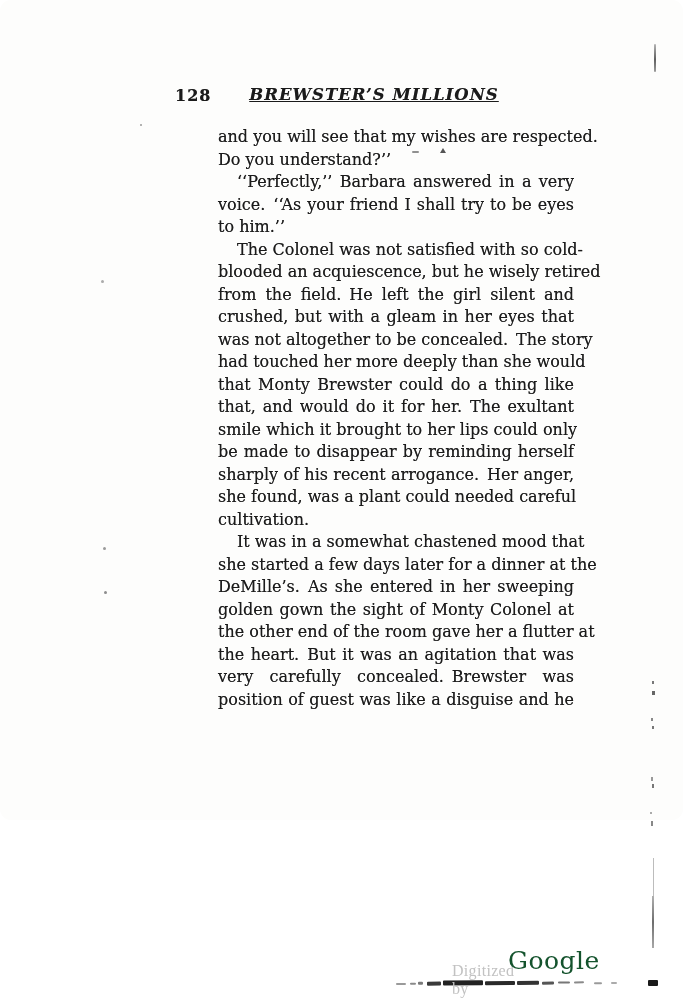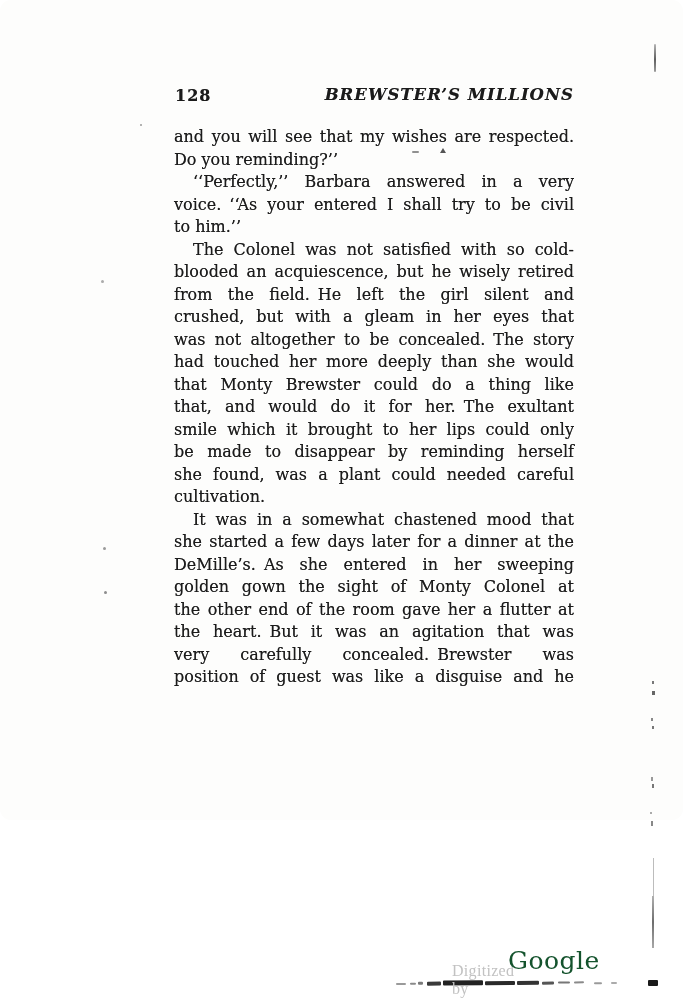--- a/index.html
+++ b/index.html
@@ -12,32 +12,34 @@
     border-radius: 11px;
   }
   
   .header { position: absolute; left: 174px; top: 85px; width: 400px; height: 22px; }
   .pagenum {
     position: absolute; left: 1px; top: 1px;
     font-size: 16px; font-weight: 700; letter-spacing: 1px;
     text-shadow: 0 0 0.5px rgba(27,27,27,0.6);
   }
   .title {
-    position: absolute; left: 0; right: 0; top: 0; text-align: right;
+    position: absolute; left: 0; right: 0; top: 0; text-align: center;
     font-size: 16.5px; font-weight: 700; font-style: italic; letter-spacing: 1px;
     text-shadow: 0 0 0.5px rgba(27,27,27,0.55);
+    text-decoration: underline;
   }
   
   .text { position: absolute; left: 174px; top: 126px; width: 400px; }
   .line {
     height: 22.5px; line-height: 22.5px; font-size: 16px;
     text-align: justify; text-align-last: justify;
     text-shadow: 0 0 0.55px rgba(27,27,27,0.65);
     white-space: nowrap; 
     overflow: visible;
+    margin-left: 44px;
   }
   .line.no-just { text-align-last: left; }
   .line.indent { text-indent: 19px; }
   
   .watermark { position: absolute; left: 452px; top: 946px; height: 36px; }
   .dig {
     position: absolute; left: 0; top: 16px;
     font-family: Liberation Serif, serif;
     font-size: 16px; color: #c2c2c2; letter-spacing: 0.3px;
   }
@@ -93,34 +95,35 @@
 
 <div class="page">
 
   <div class="header">
     <span class="pagenum">128</span>
     <span class="title">BREWSTER’S MILLIONS</span>
   </div>
 
   <div class="text">
       <div class="line">and you will see that my wishes are respected.</div>
-      <div class="line no-just">Do you reminding?’’</div>
+      <div class="line no-just">Do you understand?’’</div>
       <div class="line indent">‘‘Perfectly,’’ Barbara answered in a very</div>
-      <div class="line">voice. ‘‘As your entered I shall try to be civil</div>
+      <div class="line">voice. ‘‘As your friend I shall try to be eyes</div>
       <div class="line no-just">to him.’’</div>
       <div class="line indent">The Colonel was not satisfied with so cold-</div>
       <div class="line">blooded an acquiescence, but he wisely retired</div>
       <div class="line">from the field. He left the girl silent and</div>
       <div class="line">crushed, but with a gleam in her eyes that</div>
       <div class="line">was not altogether to be concealed. The story</div>
       <div class="line">had touched her more deeply than she would</div>
       <div class="line">that Monty Brewster could do a thing like</div>
       <div class="line">that, and would do it for her. The exultant</div>
       <div class="line">smile which it brought to her lips could only</div>
       <div class="line">be made to disappear by reminding herself</div>
+      <div class="line">sharply of his recent arrogance. Her anger,</div>
       <div class="line">she found, was a plant could needed careful</div>
       <div class="line no-just">cultivation.</div>
       <div class="line indent">It was in a somewhat chastened mood that</div>
       <div class="line">she started a few days later for a dinner at the</div>
       <div class="line">DeMille’s. As she entered in her sweeping</div>
       <div class="line">golden gown the sight of Monty Colonel at</div>
       <div class="line">the other end of the room gave her a flutter at</div>
       <div class="line">the heart. But it was an agitation that was</div>
       <div class="line">very carefully concealed. Brewster was</div>
       <div class="line">position of guest was like a disguise and he</div>

